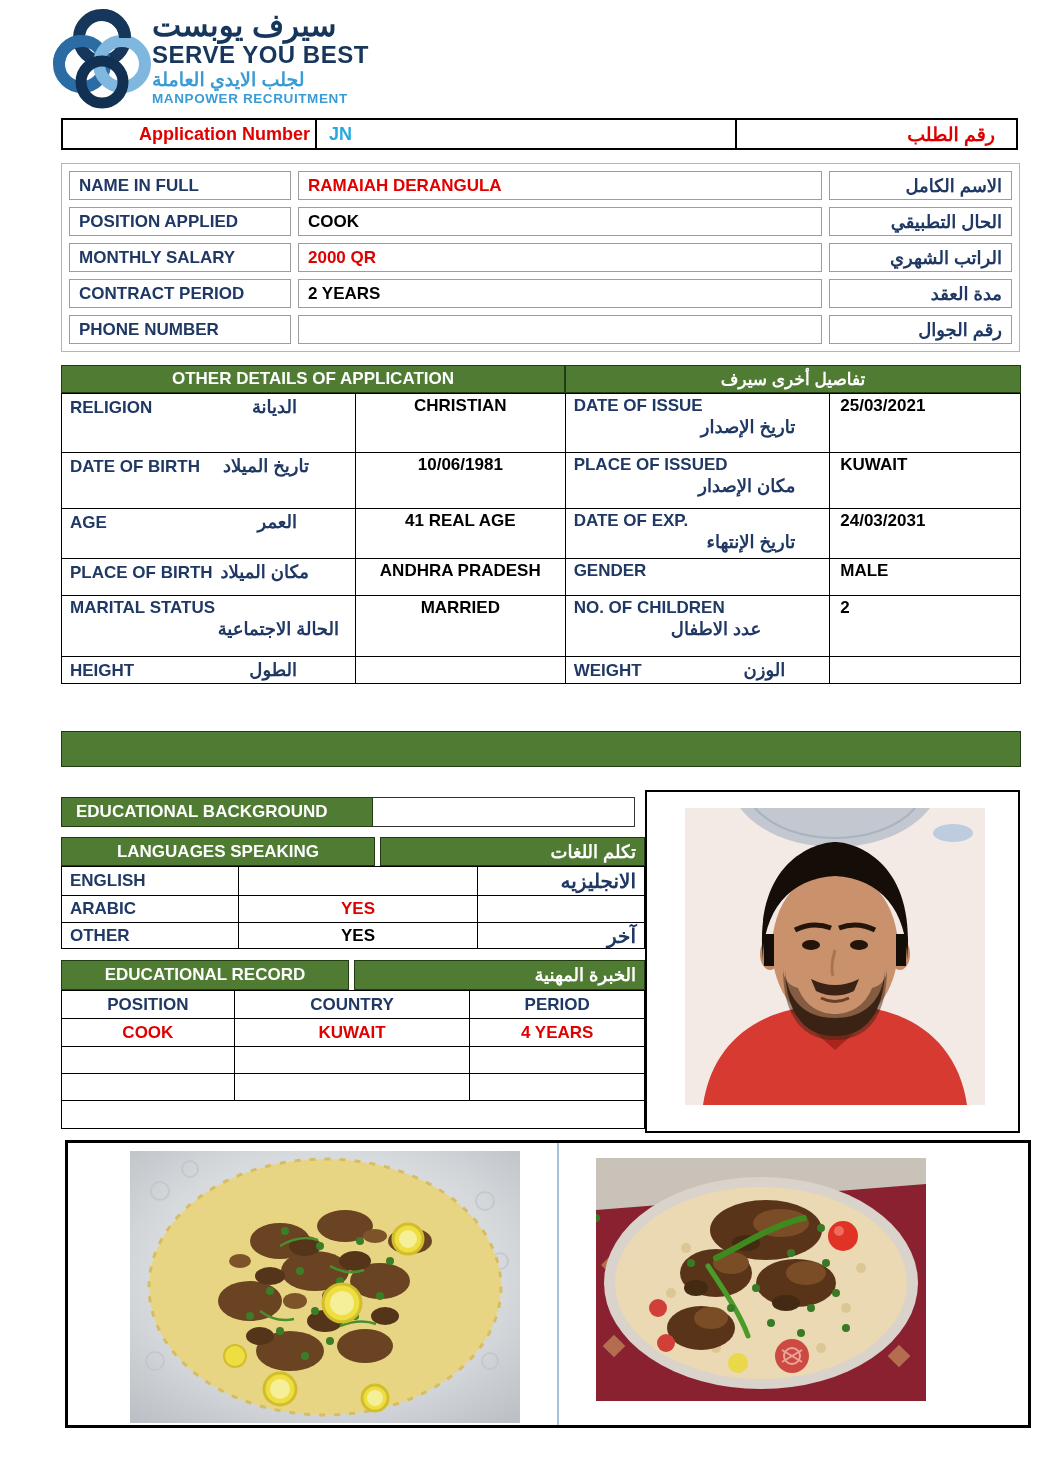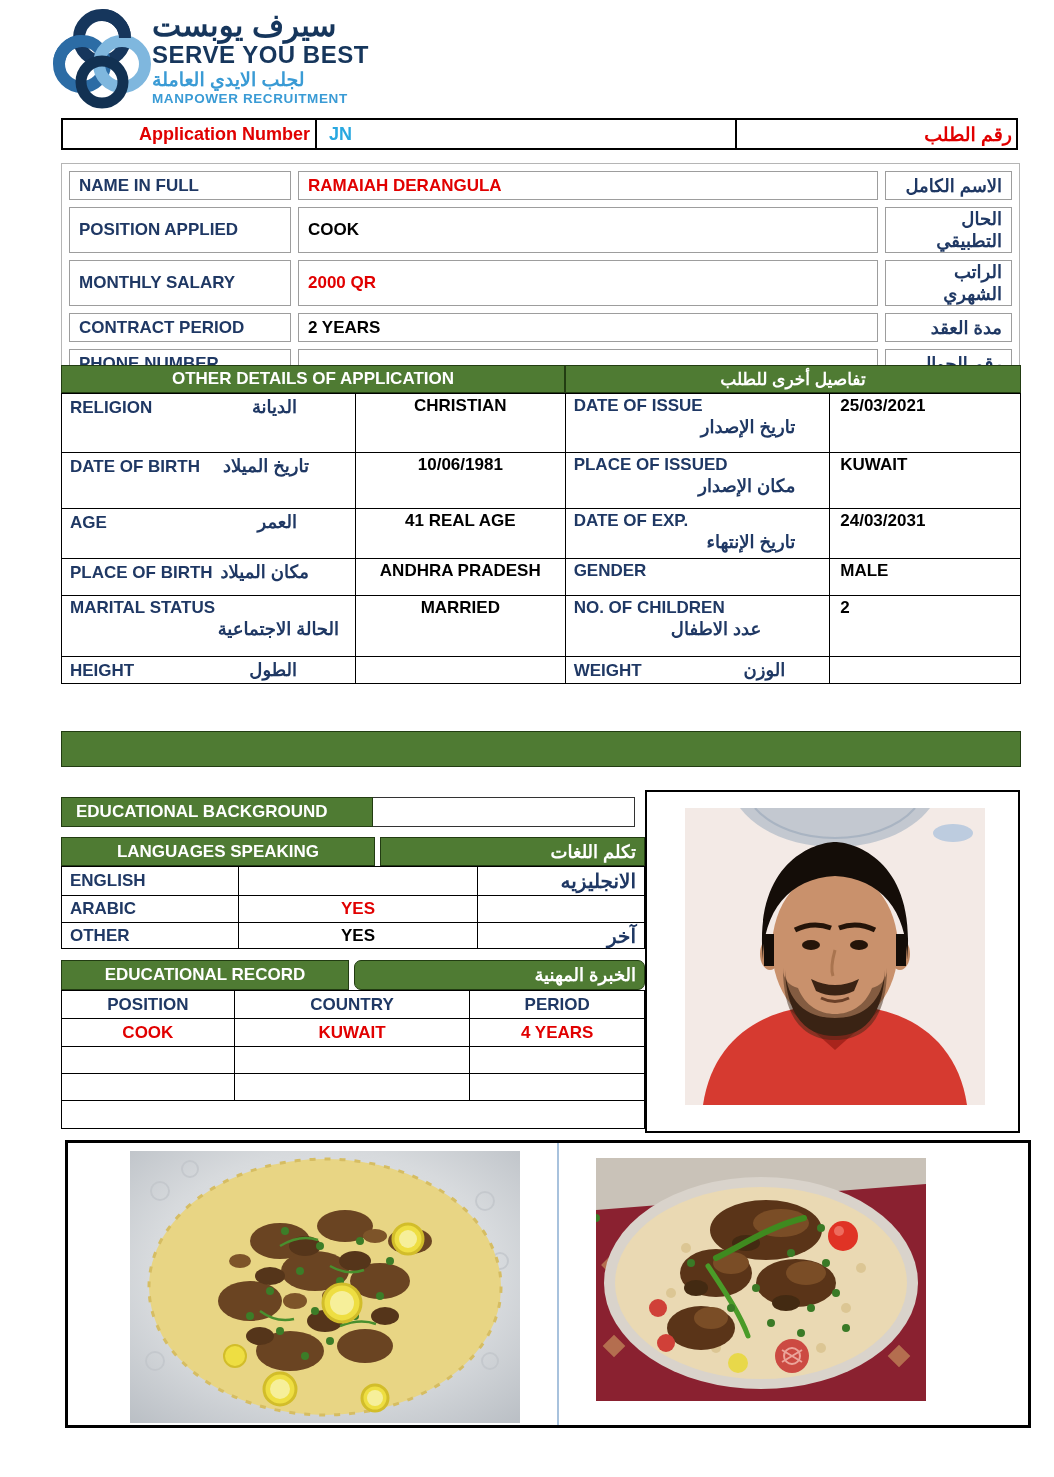--- a/index.html
+++ b/index.html
@@ -13,28 +13,28 @@
   .logo-ar2{font-size:19px;font-weight:bold;color:#3a9bd5;margin-top:3px;}
   .logo-en2{font-size:13.5px;font-weight:bold;color:#3a9bd5;letter-spacing:.6px;margin-top:2px;}
   
   .app-row{position:absolute;left:61px;top:118px;width:957px;height:32px;display:flex;
            border:2px solid #000;box-sizing:border-box;align-items:stretch;font-size:18px;font-weight:bold;}
   .app-row .c1{width:252px;display:flex;align-items:center;justify-content:flex-end;
                padding-right:5px;color:#e10000;box-sizing:border-box;}
   .app-row .c2{width:422px;border-left:2px solid #000;border-right:2px solid #000;display:flex;
                align-items:center;padding-left:12px;color:#29a8e0;box-sizing:border-box;}
   .app-row .c3{flex:1;display:flex;align-items:center;justify-content:flex-end;
-               padding-right:4px;color:#e10000;font-size:19px;box-sizing:border-box;}
+               padding-right:21px;color:#e10000;font-size:19px;box-sizing:border-box;}
   
   .sum-wrap{position:absolute;left:61px;top:163px;width:959px;border:1px solid #b5b5b5;box-sizing:border-box;}
   .sum-table{border-spacing:7px;width:100%;}
   .sum-table td{border:1px solid #9d9d9d;height:29px;font-size:17px;font-weight:bold;
                 padding:0 9px;box-sizing:border-box;}
   .sum-table .lbl{width:222px;color:#1f3864;}
-  .sum-table .val{width:580px;color:#000;}
+  .sum-table .val{width:524px;color:#000;}
   .sum-table .arb{text-align:right;color:#1f3864;font-size:18px;}
   .red{color:#e10000 !important;}
   
   .od-header{position:absolute;left:61px;top:365px;width:960px;height:28px;display:flex;box-sizing:border-box;}
   .od-header .h1{width:504px;}
   .od-header .h2{width:456px;}
   .gcell{background:#4f7b33;border:1px solid #223c12;color:#fff;font-weight:bold;font-size:17px;
          display:flex;align-items:center;justify-content:center;box-sizing:border-box;}
   .det-table{position:absolute;left:61px;top:393px;width:960px;border-collapse:collapse;}
   .det-table td{border:1.5px solid #000;padding:2px 8px;vertical-align:top;box-sizing:border-box;}
@@ -62,21 +62,21 @@
   .lang-header .gap{width:5px;background:#fff;}
   .lang-header .g2{flex:1;justify-content:flex-end;padding-right:8px;font-size:18px;}
   .lang-table{position:absolute;left:61px;top:866px;width:584px;border-collapse:collapse;}
   .lang-table td{border:1.5px solid #000;font-size:17px;font-weight:bold;box-sizing:border-box;padding:0 8px;}
   .lang-table .l1{width:177px;color:#1f3864;}
   .lang-table .l2{width:240px;text-align:center;color:#000;}
   .lang-table .l3{width:167px;text-align:right;color:#1f3864;font-size:20px;}
   .emp-header{position:absolute;left:61px;top:960px;width:584px;height:30px;display:flex;}
   .emp-header .g1{width:288px;}
   .emp-header .gap{width:5px;background:#fff;}
-  .emp-header .g2{flex:1;justify-content:flex-end;padding-right:8px;font-size:18px;border-radius:7px;}
+  .emp-header .g2{flex:1;justify-content:flex-end;padding-right:8px;font-size:18px;}
   .emp-table{position:absolute;left:61px;top:990px;width:584px;border-collapse:collapse;}
   .emp-table td{border:1.5px solid #000;font-size:17px;font-weight:bold;text-align:center;
                 height:27px;box-sizing:border-box;}
   .emp-table .e1{width:173px;} .emp-table .e2{width:236px;} .emp-table .e3{width:175px;}
   .emp-table .hdr td{color:#1f3864;height:28px;}
   .emp-table .data td{color:#e10000;height:28px;}
   
   .photo-frame{position:absolute;left:645px;top:790px;width:375px;height:343px;border:2px solid #000;
                background:#fff;box-sizing:border-box;}
   .photo-frame svg{position:absolute;left:38px;top:16px;}
@@ -141,21 +141,21 @@
         <td class="lbl">PHONE NUMBER</td>
         <td class="val"></td>
         <td class="arb">رقم الجوال</td>
       </tr>
     </tbody>
       </table>
   </div>
 
   <div class="od-header">
     <div class="gcell h1">OTHER DETAILS OF APPLICATION</div>
-    <div class="gcell h2">تفاصيل أخرى للطلب</div>
+    <div class="gcell h2">تفاصيل أخرى سيرف</div>
   </div>
 
   <table class="det-table">
       <tbody>
     <tr style="height:59px">
       <td class="c1">
             <div class="lr">
         <span class="en">RELIGION</span>
         <span class="ar">الديانة</span>
             </div>

